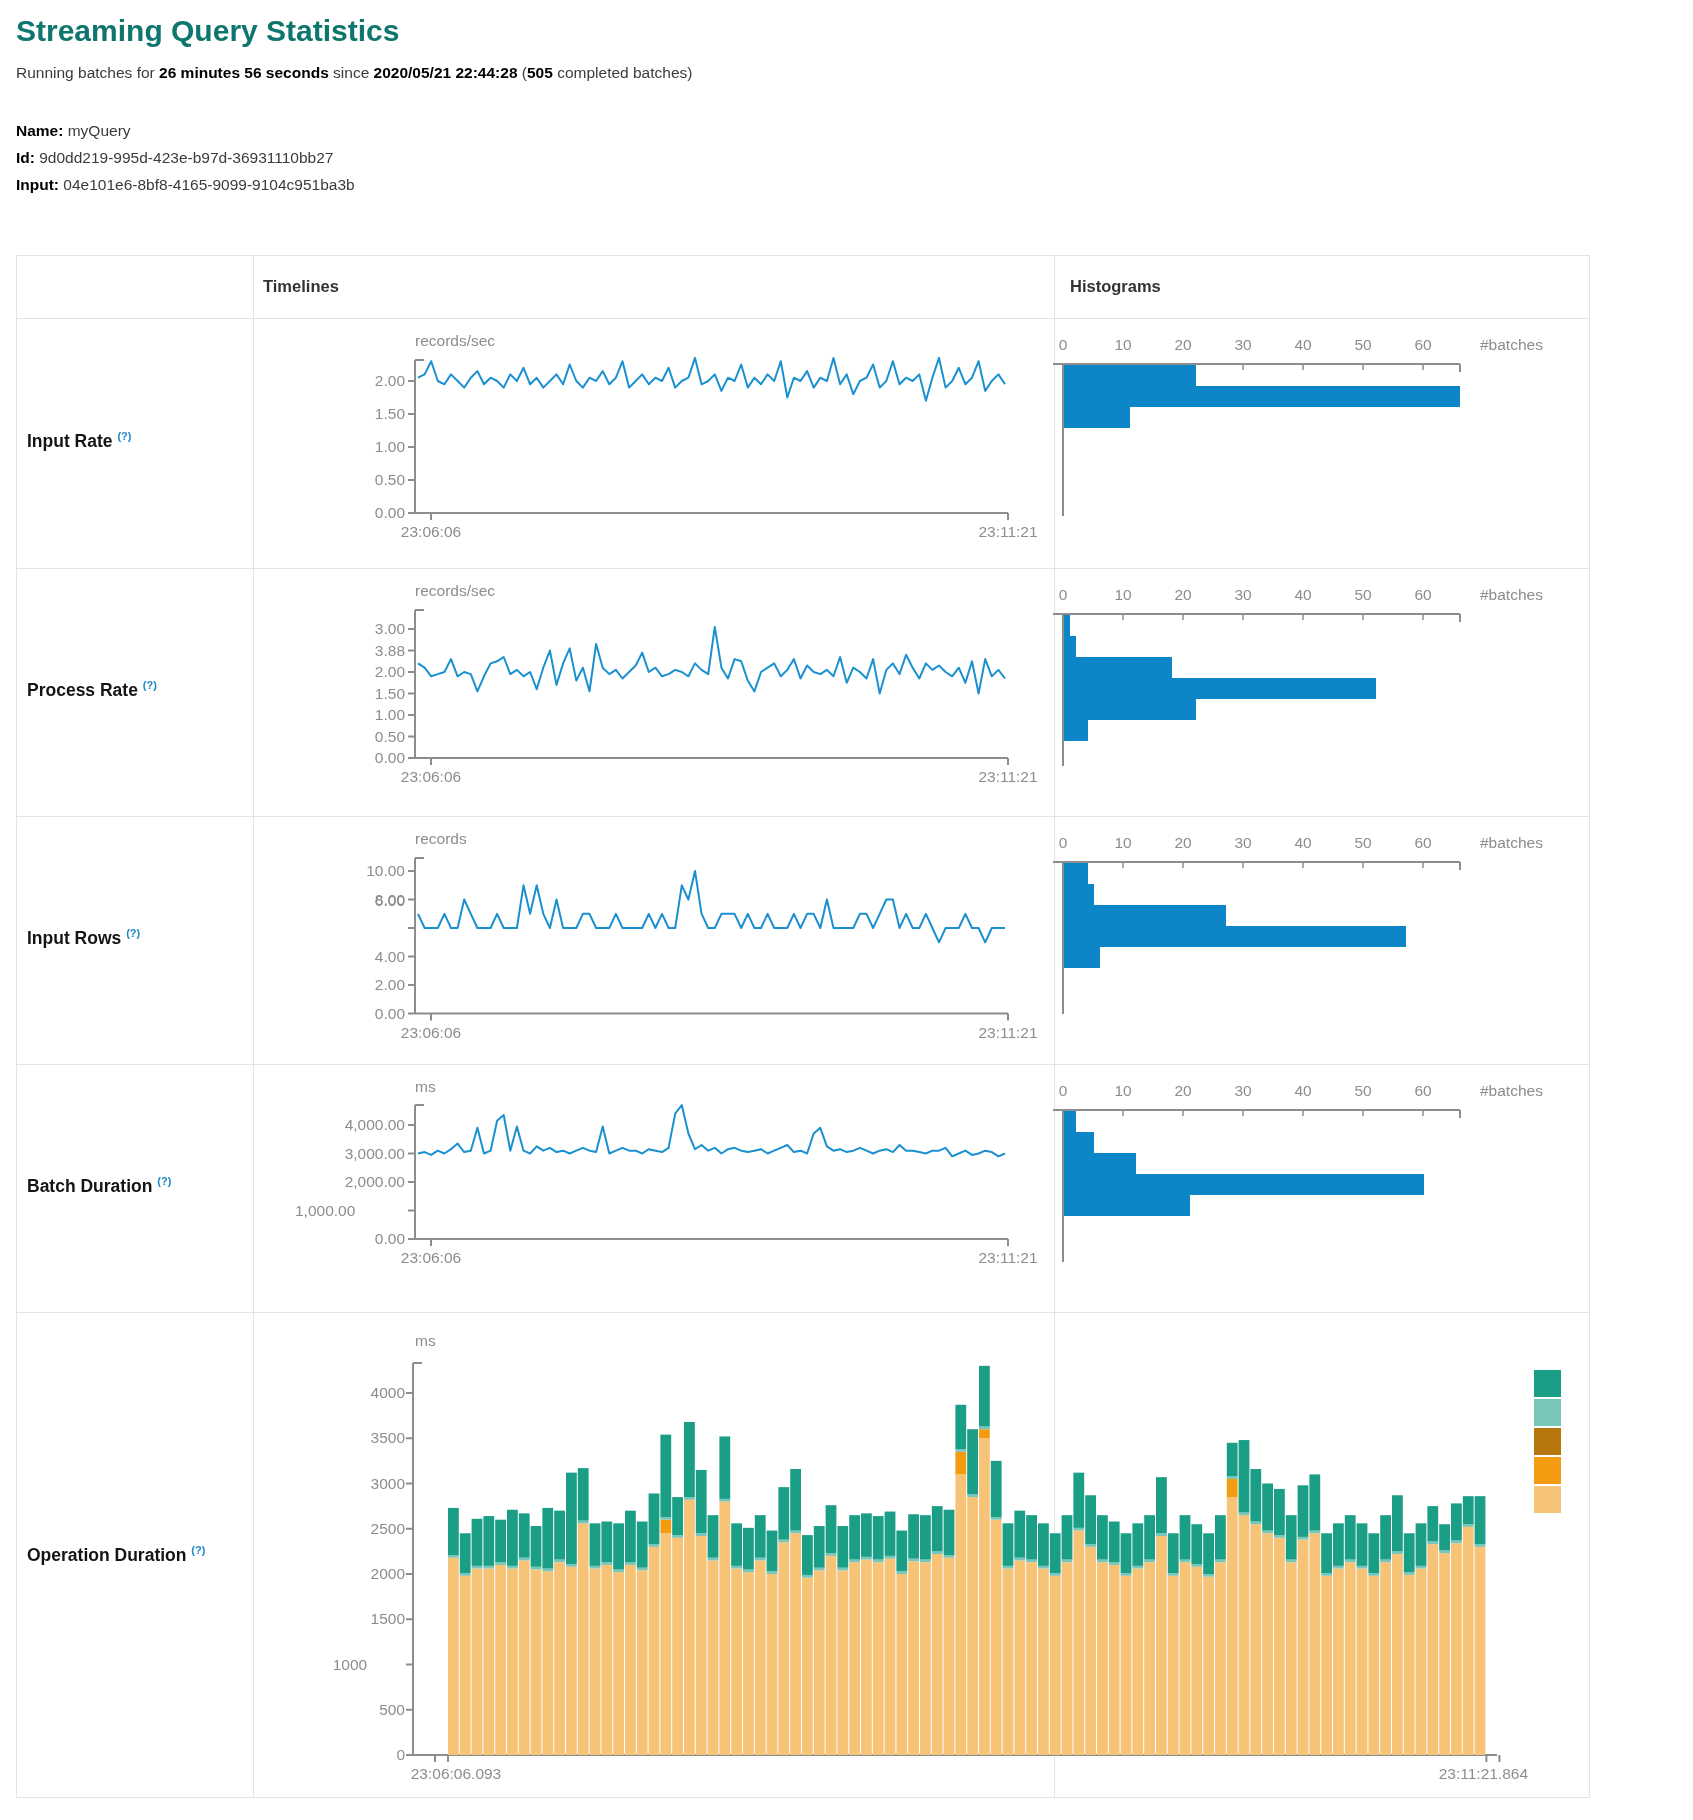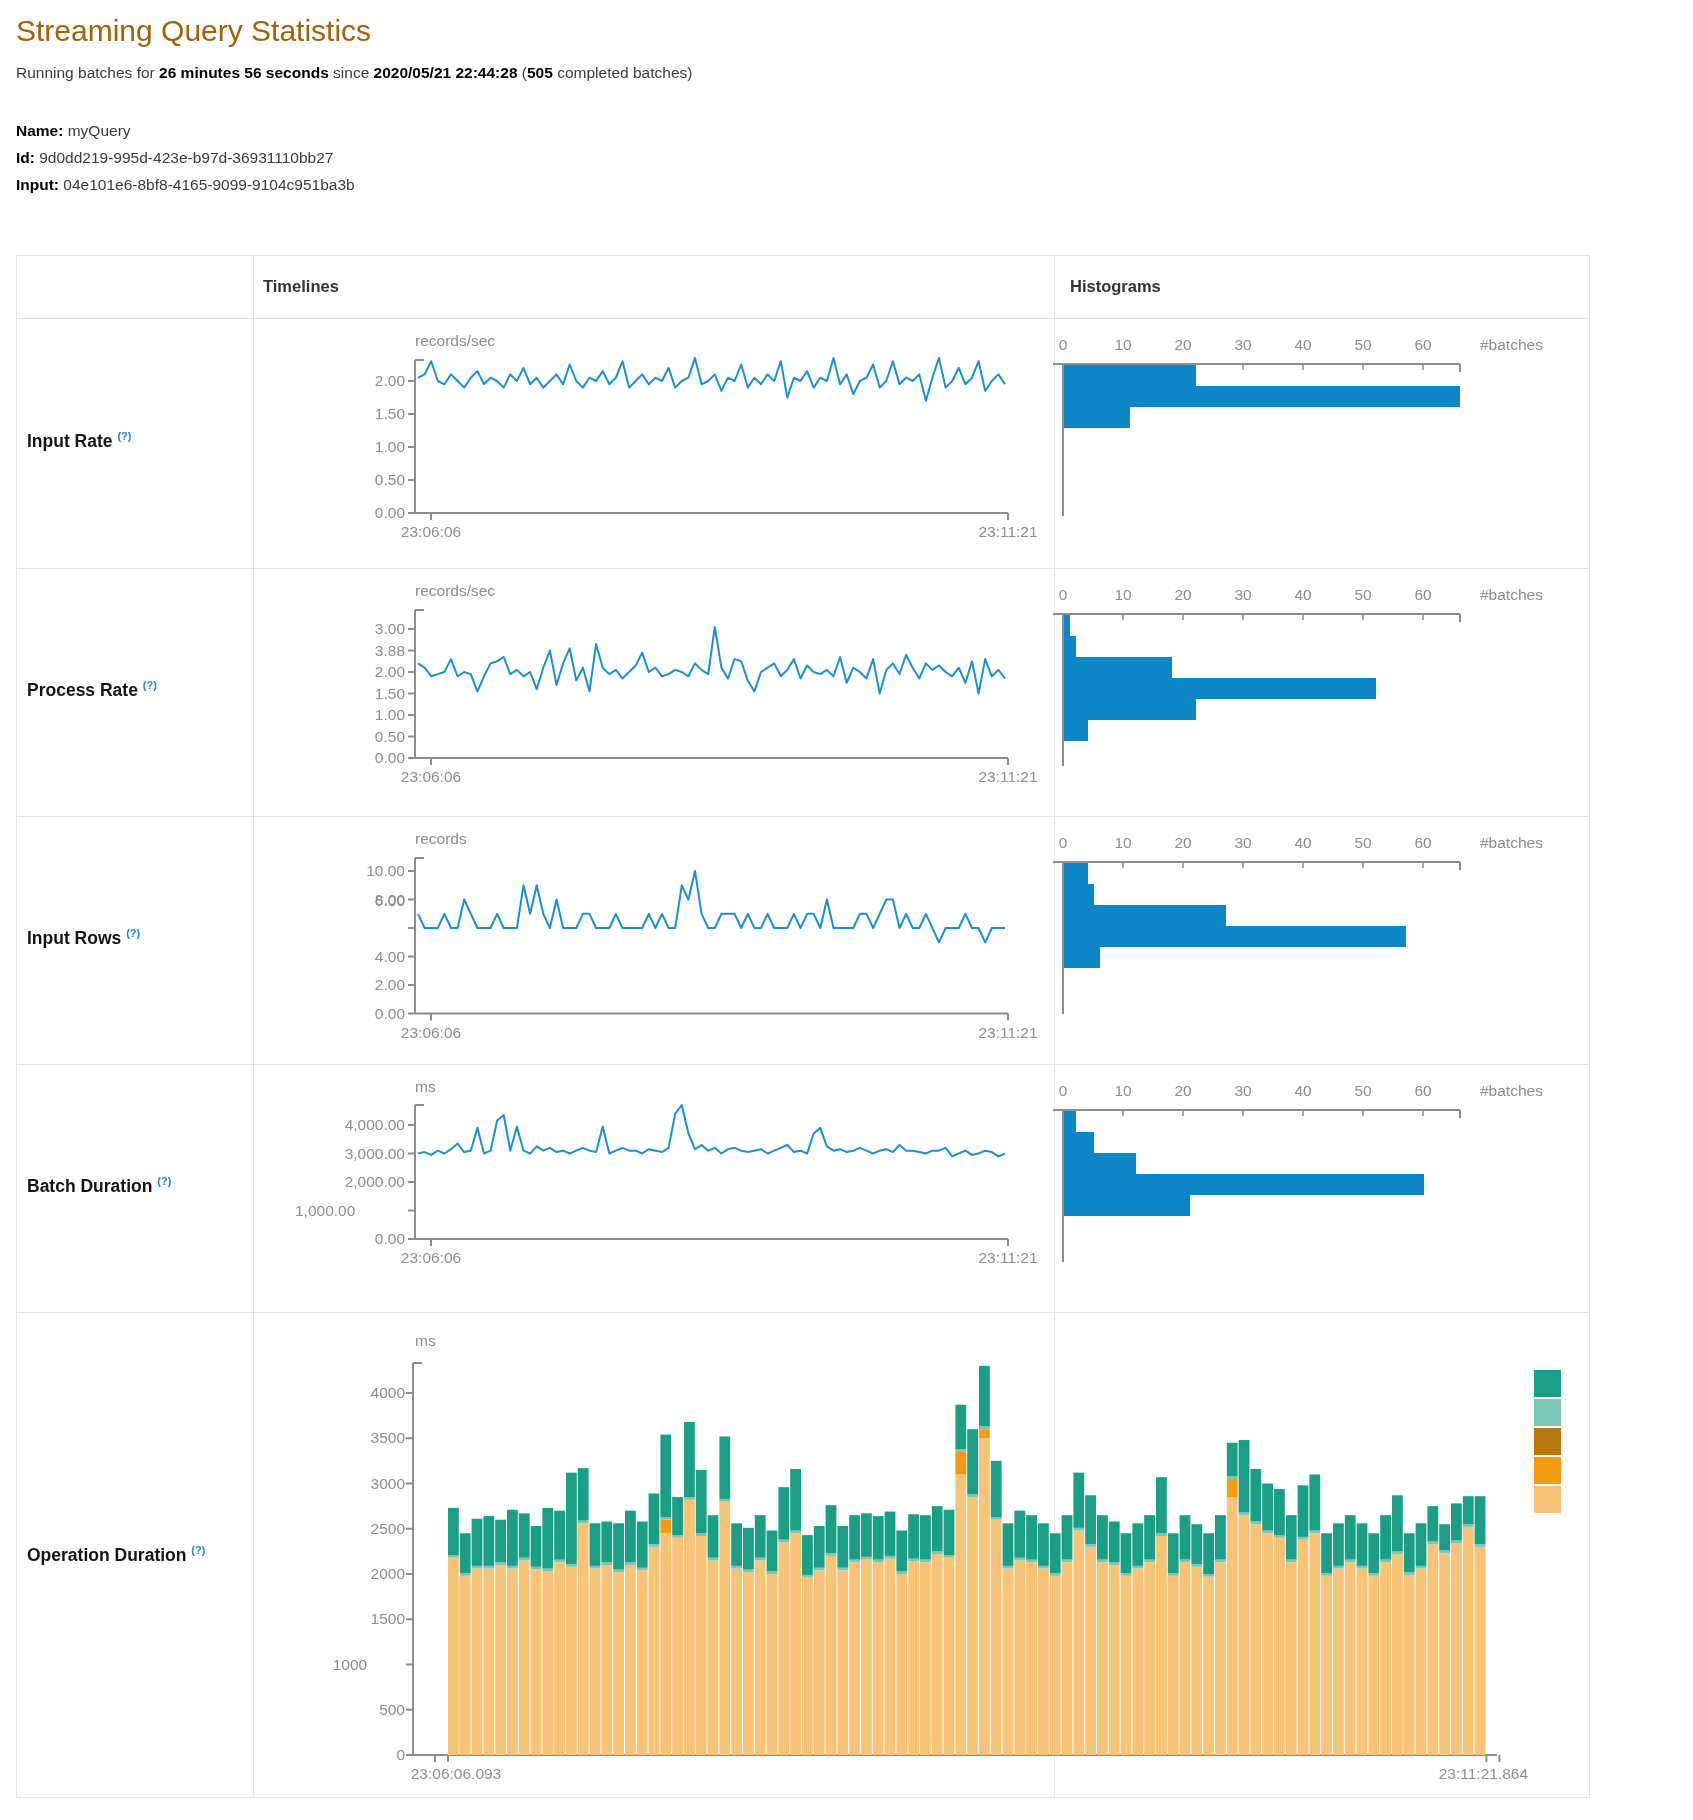--- a/index.html
+++ b/index.html
@@ -1,19 +1,19 @@
 <!DOCTYPE html>
 <html><head>
 <meta charset="utf-8">
 <style>
   html,body{margin:0;padding:0;background:#fff;}
   body{font-family:"Liberation Sans",sans-serif;}
   #wrap{position:relative;width:1693px;height:1820px;overflow:hidden;background:#fff;}
   .abs{position:absolute;}
-  .h1{font-size:30px;font-weight:normal;color:#a16207;letter-spacing:0;}
+  .h1{font-size:30px;font-weight:bold;color:#0f766e;letter-spacing:0;}
   .sub{font-size:15.5px;color:#3b3b3b;}
   .sub b{color:#000;}
   .meta{font-size:15.5px;color:#3b3b3b;line-height:27px;}
   .meta b{color:#000;}
   .thead{font-size:16.5px;font-weight:bold;color:#333;}
   .rlabel{font-size:17.5px;font-weight:bold;color:#141414;white-space:nowrap;}
   .rlabel sup{font-size:11px;color:#1c87c9;font-weight:bold;}
   .tick{font-size:15.5px;color:#8d8d8d;white-space:nowrap;line-height:18px;}
   .bline{background:#e3e3e3;}
   svg{position:absolute;left:0;top:0;}

